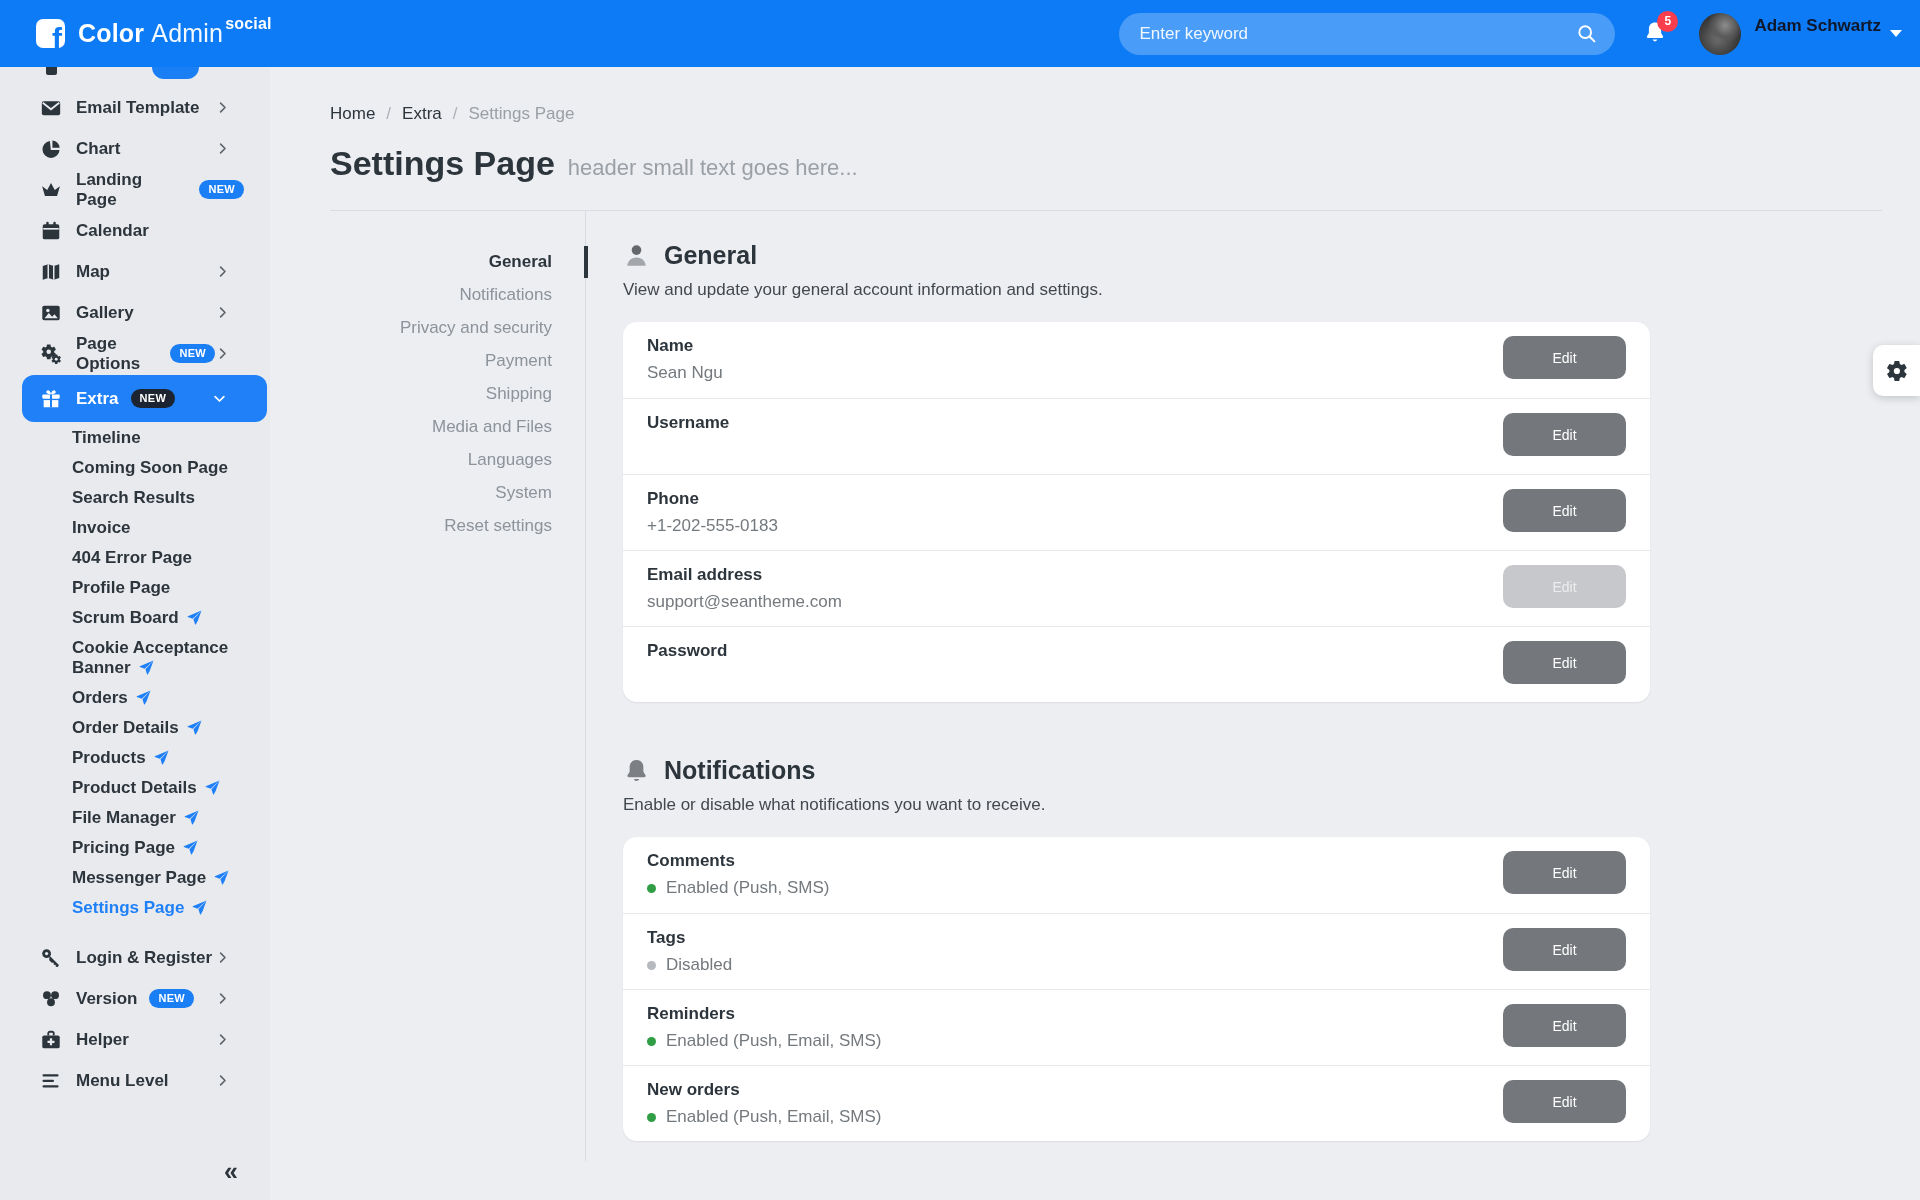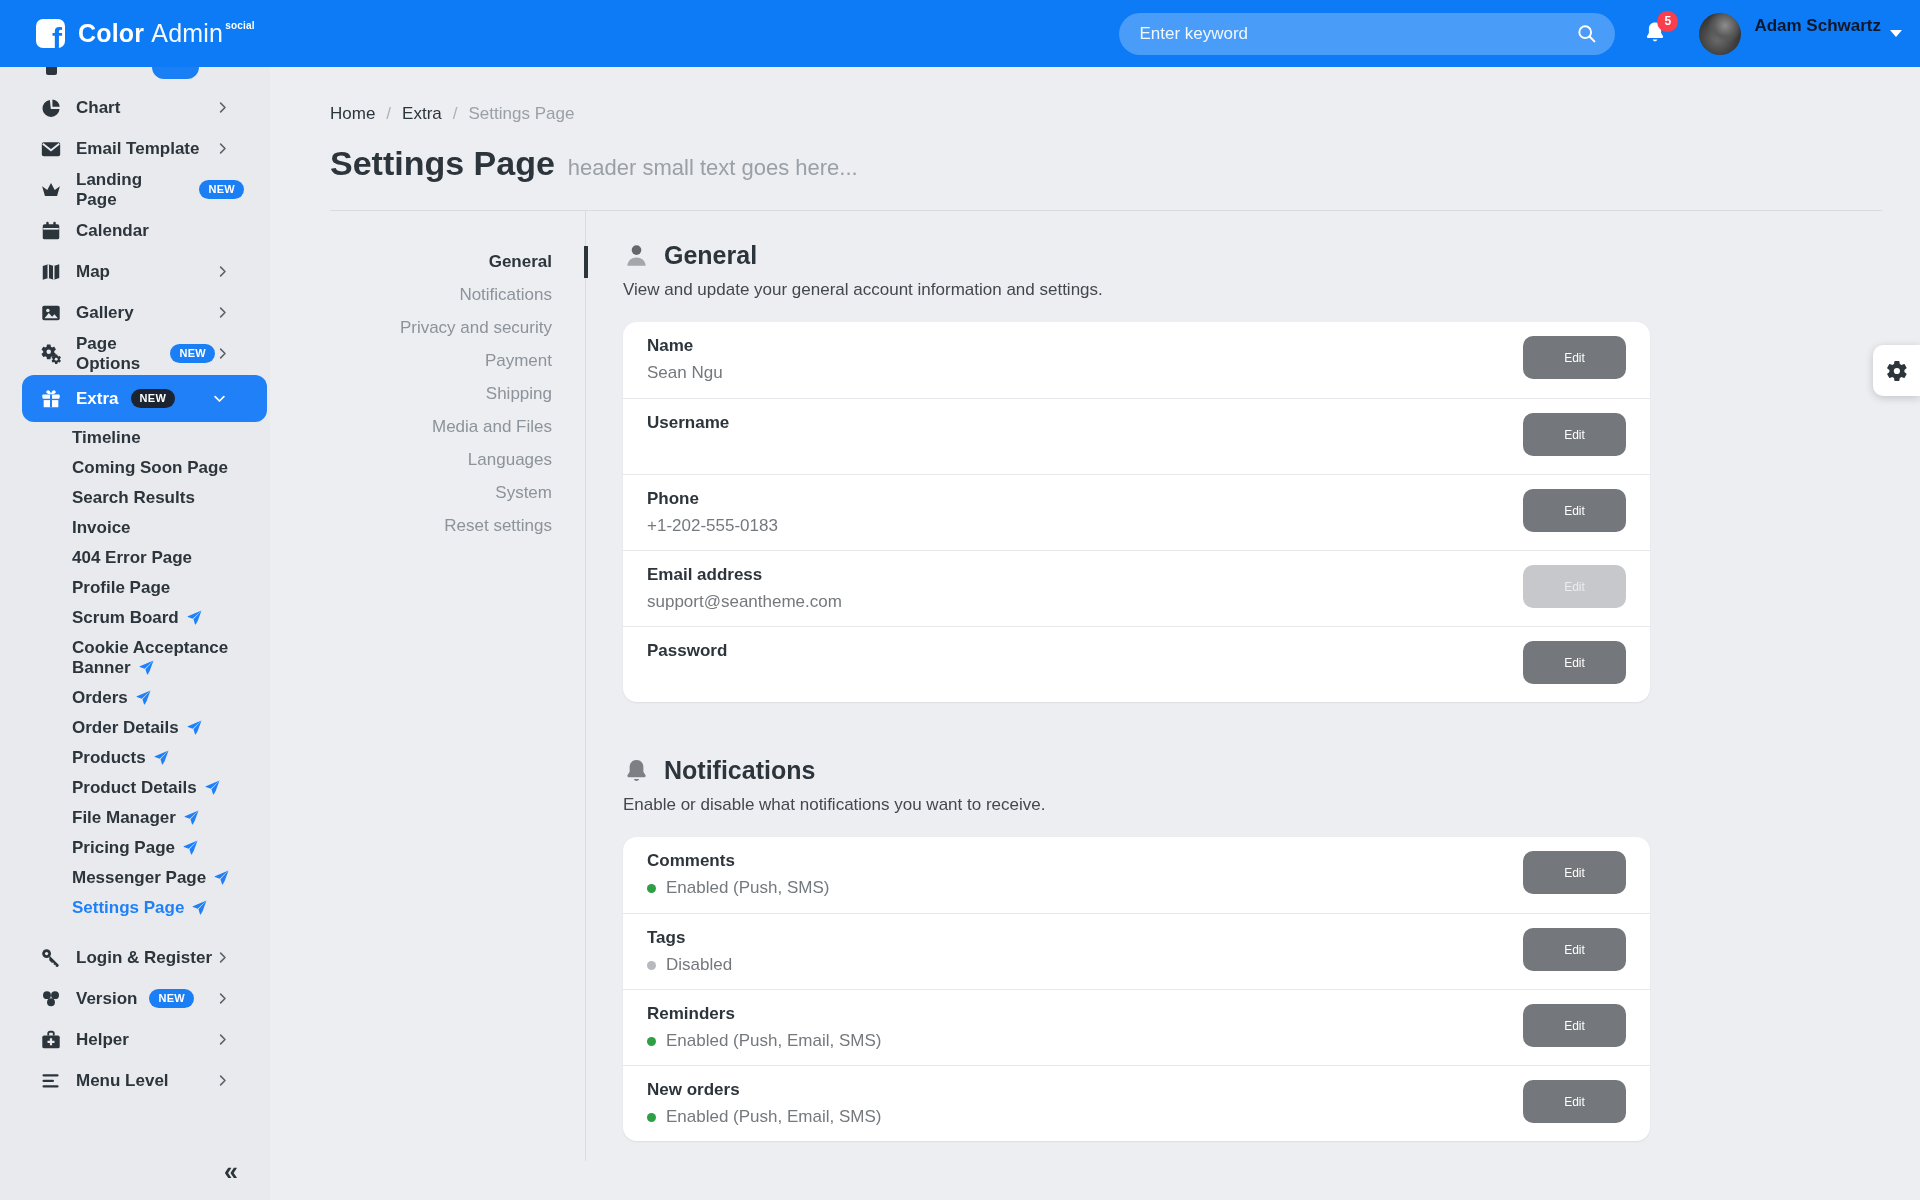--- a/index.html
+++ b/index.html
@@ -15,21 +15,21 @@
   .header{
     position:absolute;top:0;left:0;right:0;height:67px;background:#0d7bf5;
     display:flex;align-items:center;z-index:20;--hole:#0d7bf5;
   }
   .logo{display:flex;align-items:center;padding-left:36px;cursor:default}
   .fb-sq{width:29px;height:29px;background:#fff;border-radius:7px;position:relative;overflow:hidden;margin-right:13px}
   .fb-sq span{position:absolute;bottom:-8px;right:3px;color:#0d7bf5;font-size:30px;font-weight:700}
   .brand{color:#fff;font-size:25px;letter-spacing:.2px}
   .brand .b{font-weight:700}
   .brand .l{font-weight:400;opacity:.95;margin-left:7px}
-  .brand sup{font-size:10px;font-weight:700;position:relative;top:-4px;left:2px}
+  .brand sup{font-size:16px;font-weight:700;position:relative;top:-4px;left:2px}
   .hspacer{flex:1}
   .search{
     width:460px;height:42px;background:rgba(255,255,255,.25);border-radius:24px;
     display:flex;align-items:center;padding:0 18px;margin-right:28px;
   }
   .search input{
     flex:1;background:transparent;border:none;outline:none;color:#fef9c3;
     font-size:17px;font-family:Liberation Sans, sans-serif;
   }
   .search input::placeholder{color:rgba(255,255,255,.92)}
@@ -119,22 +119,22 @@
   }
   .row{display:flex;align-items:flex-start;padding:14px 24px;min-height:76px;box-sizing:border-box;border-top:1px solid #e6e8eb}
   .row:first-child{border-top:none}
   .row-info{flex:1;min-width:0}
   .row-label{font-size:17px;font-weight:700;color:#2d353c}
   .row-value{font-size:17px;color:#74797e;margin-top:7px;display:flex;align-items:center}
   .dot{width:9px;height:9px;border-radius:50%;margin-right:10px;flex:none}
   .dot.green{background:#2f9e44}
   .dot.gray{background:#b6b9bd}
   .btn-edit{
-    margin-left:auto;width:103px;height:43px;border:none;border-radius:10px;
-    background:#74777b;color:#fff;font-size:12px;font-family:inherit;cursor:pointer;flex:none;
+    margin-left:auto;width:123px;height:43px;border:none;border-radius:10px;
+    background:#74777b;color:#fff;font-size:14px;font-family:inherit;cursor:pointer;flex:none;
   }
   .btn-edit.disabled{background:#c6c8cb;color:#ecedee}
 
   .float-gear{
     position:absolute;right:0;top:345px;width:47px;height:51px;background:#fff;
     border-radius:10px 0 0 10px;box-shadow:0 2px 9px rgba(0,0,0,.18);
     display:flex;align-items:center;justify-content:center;color:#2d353c;
     z-index:15;cursor:pointer;--hole:#fff;
   }
   .float-gear .ic{width:24px;height:24px}
@@ -175,39 +175,39 @@
 
 <div class="sidebar">
   <div class="sb-partial">
     <div class="p-ic"></div>
     <div class="p-badge"></div>
   </div>
   <div id="sb-top">
       <div class="sb-item">
         <span class="ic">
           <svg viewBox="0 0 24 24" fill="currentColor" xmlns="http://www.w3.org/2000/svg">
+            <rect x="2" y="4.5" width="20" height="15.5" rx="2"></rect>
+            <path d="M3 6.2l9 7.2 9-7.2" fill="none" stroke="var(--hole)" stroke-width="2"></path>
+          </svg>
+        </span>
+        <span class="sb-label">Email Template</span>
+        <span class="ic chev">
+          <svg viewBox="0 0 24 24" fill="currentColor" xmlns="http://www.w3.org/2000/svg">
+            <path d="M9 5l7 7-7 7" fill="none" stroke="currentColor" stroke-width="2.6" stroke-linecap="round" stroke-linejoin="round"></path>
+          </svg>
+        </span>
+      </div>
+      <div class="sb-item">
+        <span class="ic">
+          <svg viewBox="0 0 24 24" fill="currentColor" xmlns="http://www.w3.org/2000/svg">
             <path d="M10.8 3.2A9.3 9.3 0 1 0 21.3 13h-9.5z"></path>
             <path d="M13.6 2.6a9.3 9.3 0 0 1 7.9 7.9h-7.9z"></path>
           </svg>
         </span>
         <span class="sb-label">Chart</span>
-        <span class="ic chev">
-          <svg viewBox="0 0 24 24" fill="currentColor" xmlns="http://www.w3.org/2000/svg">
-            <path d="M9 5l7 7-7 7" fill="none" stroke="currentColor" stroke-width="2.6" stroke-linecap="round" stroke-linejoin="round"></path>
-          </svg>
-        </span>
-      </div>
-      <div class="sb-item">
-        <span class="ic">
-          <svg viewBox="0 0 24 24" fill="currentColor" xmlns="http://www.w3.org/2000/svg">
-            <rect x="2" y="4.5" width="20" height="15.5" rx="2"></rect>
-            <path d="M3 6.2l9 7.2 9-7.2" fill="none" stroke="var(--hole)" stroke-width="2"></path>
-          </svg>
-        </span>
-        <span class="sb-label">Email Template</span>
         <span class="ic chev">
           <svg viewBox="0 0 24 24" fill="currentColor" xmlns="http://www.w3.org/2000/svg">
             <path d="M9 5l7 7-7 7" fill="none" stroke="currentColor" stroke-width="2.6" stroke-linecap="round" stroke-linejoin="round"></path>
           </svg>
         </span>
       </div>
       <div class="sb-item">
         <span class="ic">
           <svg viewBox="0 0 24 24" fill="currentColor" xmlns="http://www.w3.org/2000/svg">
             <path d="M2.3 8l3.1 10.5h13.2L21.7 8l-5.6 3.9L12 4.3l-4.1 7.6z"></path>

